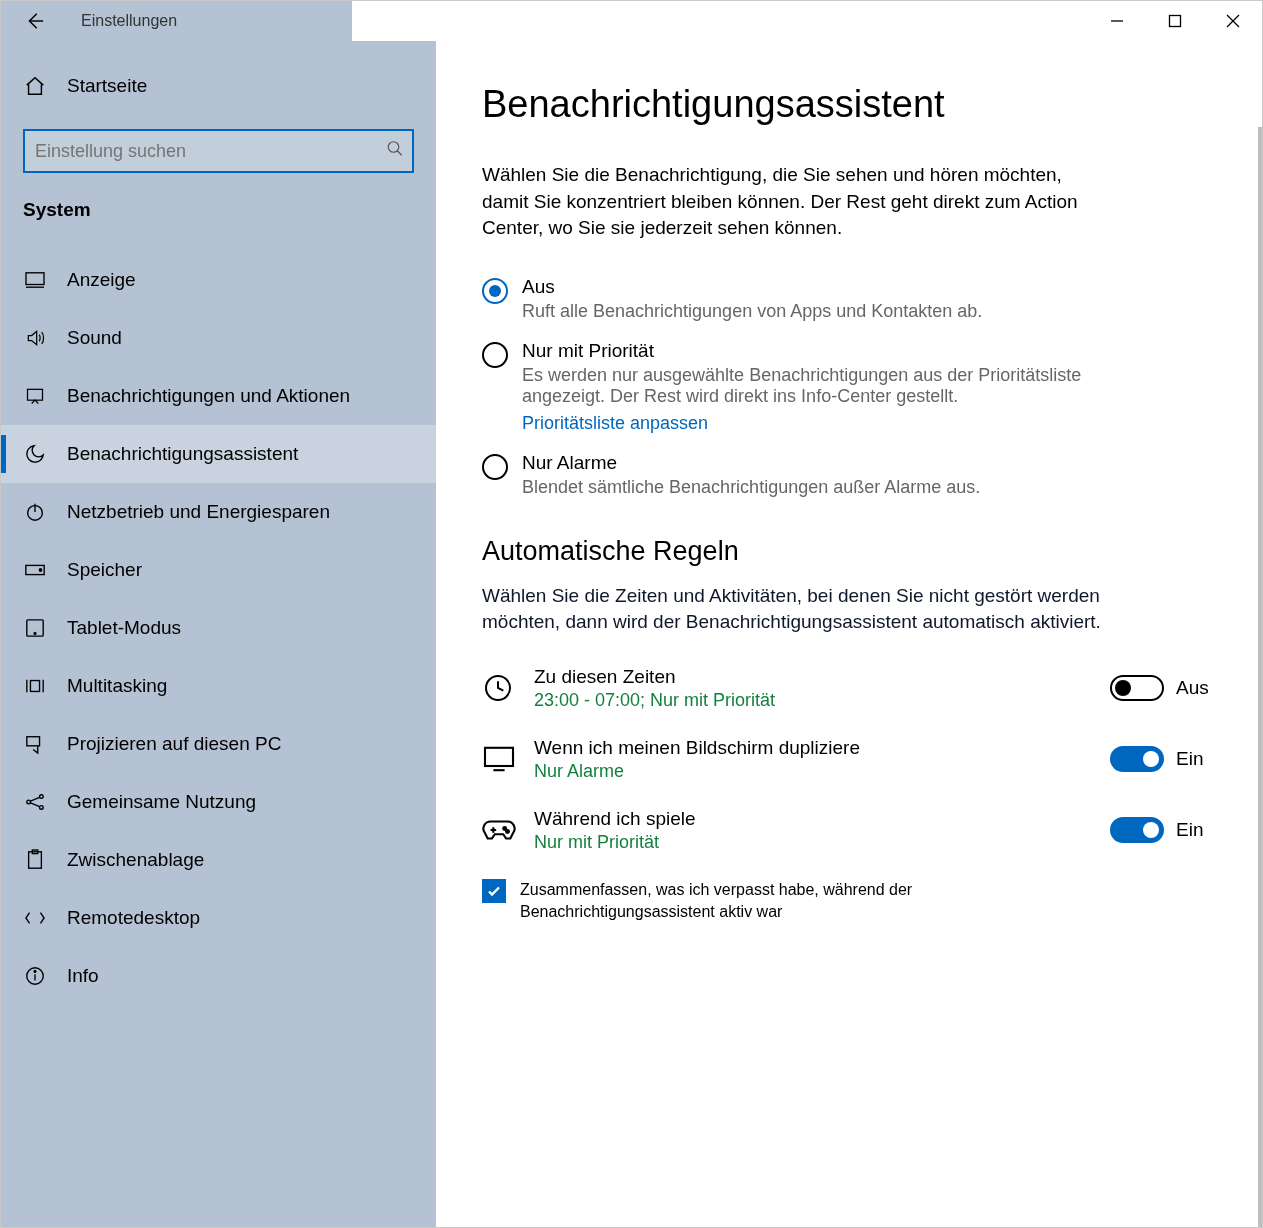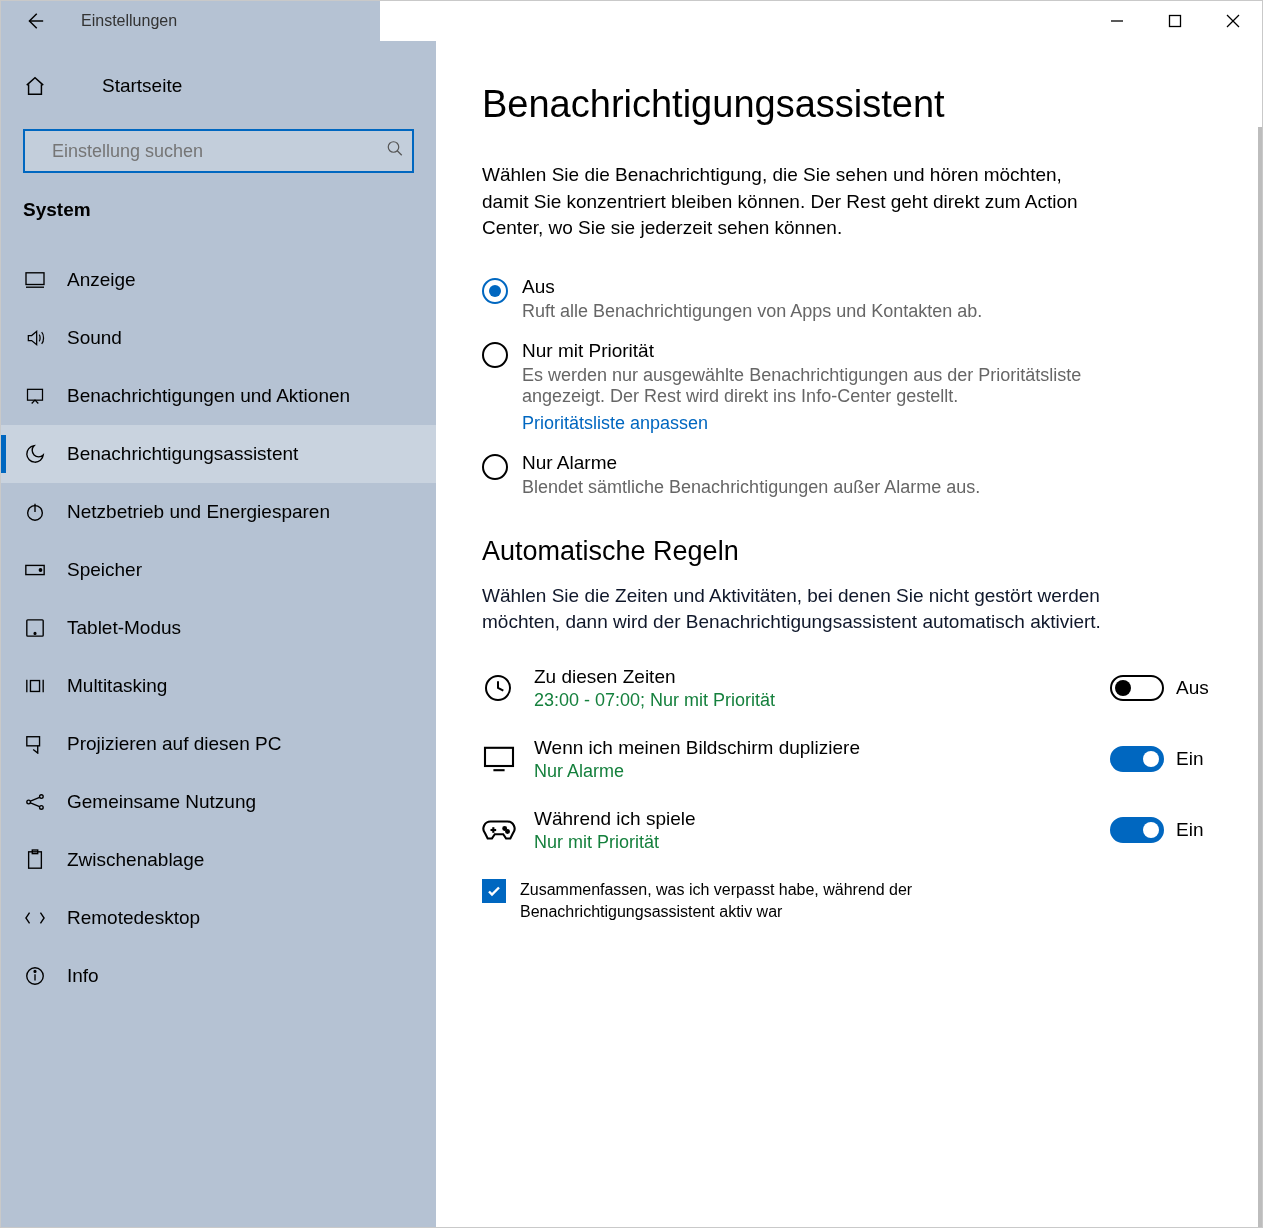--- a/index.html
+++ b/index.html
@@ -25,21 +25,21 @@
     display: flex;
     align-items: center;
     font-size: 16px;
     color: #333;
     position: relative;
   }
   .titlebar-left {
     display: flex;
     align-items: center;
     background: #b5c2d3;
-    width: 379px;
+    width: 351px;
     height: 100%;
     box-sizing: border-box;
     padding-left: 22px;
   }
   .titlebar-left .back {
     margin-right: 36px;
     display:flex; align-items:center;
   }
   .titlebar-right {
     flex: 1;
@@ -66,34 +66,33 @@
     background: #b5c2d3;
     box-sizing: border-box;
     padding: 20px 0 0 0;
     font-size: 19px;
     color: #000;
     overflow: hidden;
   }
   .home-row {
     display:flex; align-items:center;
     padding: 14px 22px;
-    gap: 35px;
   }
   .home-row .icon { width:24px; margin-right:20px; display:flex; justify-content:center }
   .search-wrap {
     margin: 18px 22px 26px 22px;
   }
   .search {
     width: 100%;
     height: 44px;
     box-sizing: border-box;
     border: 2px solid #0067c0;
     background: #c3cedb;
     font-size: 18px;
-    padding: 0 38px 0 27px;
+    padding: 0 38px 0 10px;
     color: #be185d;
     outline: none;
     font-family: inherit;
   }
   .search-wrap { position:relative }
   .search-icon {
     position:absolute;
     right:10px; top:50%;
     transform: translateY(-50%);
     color:#555;

